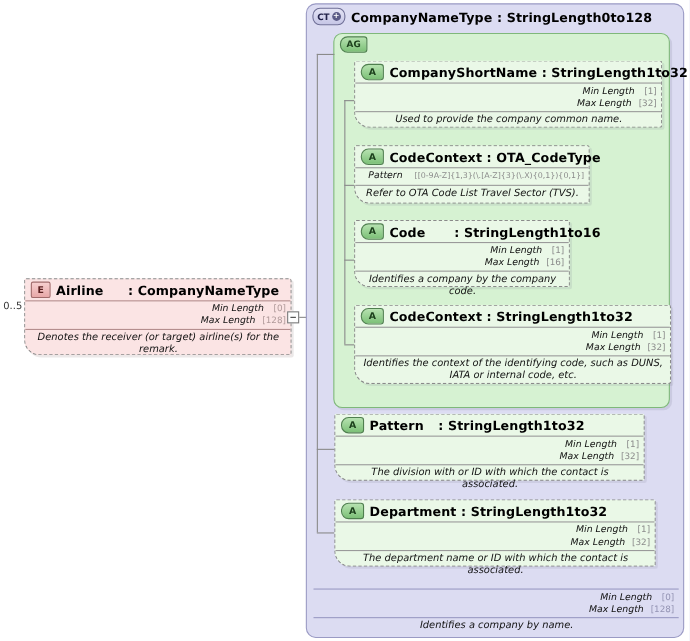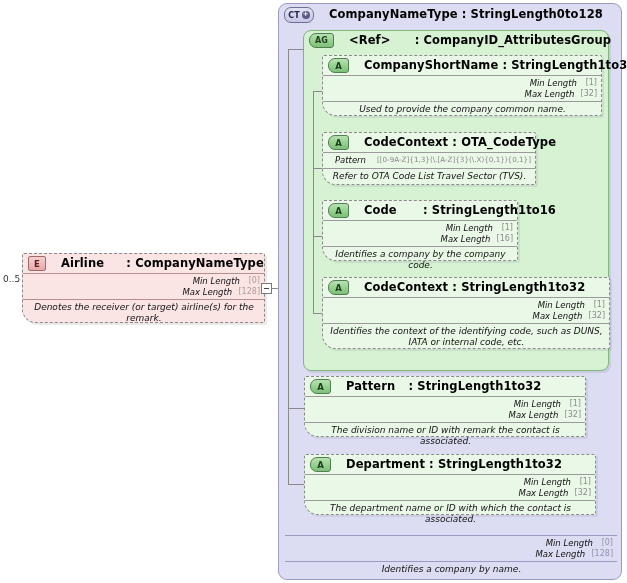--- a/index.html
+++ b/index.html
@@ -7,24 +7,23 @@
     width:627px;height:583px;
     background:#ffffff;
     font-family:"DejaVu Sans","Liberation Sans",sans-serif;
     position:relative;
     overflow:hidden;
     -webkit-font-smoothing:antialiased;
   }
 
   
   .hdr{
-    display:flex;align-items:flex-start;
+    display:flex;align-items:flex-end;
     padding:2px 6px 2px 5px;
     white-space:nowrap;
-    gap:10px;
   }
   .hdr .ttl{
     font-size:11.5px;font-weight:bold;color:#000;
     letter-spacing:0.1px;
   }
   .facets{
     padding:2px 4px 2px 6px;
     font-style:italic;
     font-size:8.5px;
     color:#111;
@@ -199,26 +198,20 @@
     <span class="ttl">
       <span>CompanyNameType</span>
       <span>:</span>
       <span>StringLength0to128</span>
     </span>
   </div>
 
   <div id="ag-box">
     <div class="hdr">
       <span class="badge badge-ag">AG</span>
-      <span class="ttl">
-        <span>&lt;Ref&gt;</span>
-        <span style="display:inline-block;width:16px"></span>
-        <span>:</span>
-        <span>CompanyID_AttributesGroup</span>
-      </span>
     </div>
 
     <div class="line vline" style="left:9px;top:60px;height:222px;"></div>
     <div class="line hline" style="left:9px;top:60px;width:9px;"></div>
     <div class="line hline" style="left:9px;top:137px;width:9px;"></div>
     <div class="line hline" style="left:9px;top:205px;width:9px;"></div>
     <div class="line hline" style="left:9px;top:282px;width:9px;"></div>
 
     <div class="attr" style="left:18px;top:24px;width:280px;height:61px;">
       <div class="hdr">
@@ -334,21 +327,21 @@
       <div class="row">
           <span class="fname">Min Length</span>
           <span class="fval">[1]</span>
         </div>
       <div class="row">
           <span class="fname">Max Length</span>
           <span class="fval">[32]</span>
         </div>
     </div>
     <div class="sep"></div>
-    <div class="doc">The division name or ID with remark the contact is associated.</div>
+    <div class="doc">The division with or ID with which the contact is associated.</div>
   </div>
 
   <div class="attr" style="left:25px;top:450px;width:292px;height:61px;">
     <div class="hdr">
       <span class="badge badge-a">A</span>
       <span class="ttl">
         <span>Department</span>
         <span>:</span>
         <span>StringLength1to32</span>
       </span>

